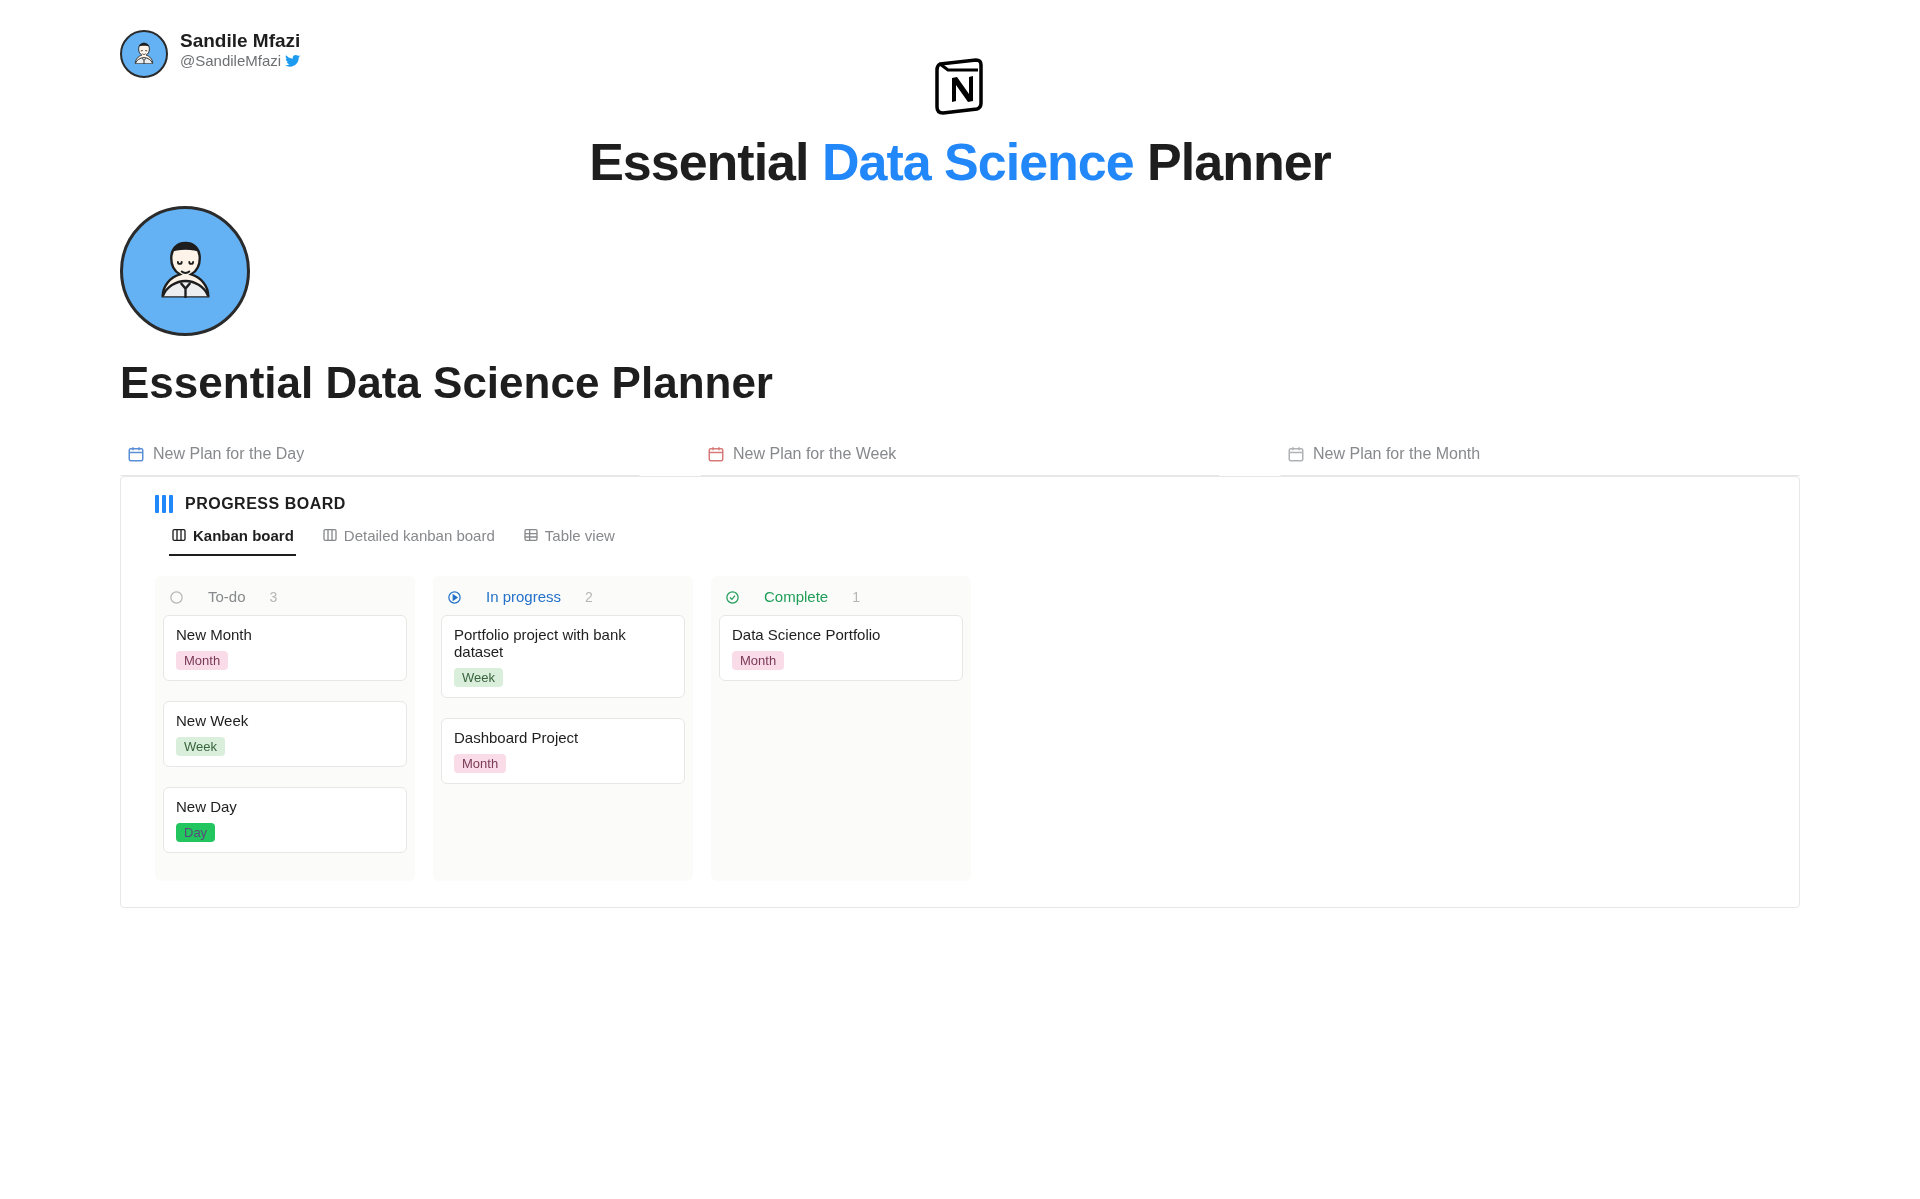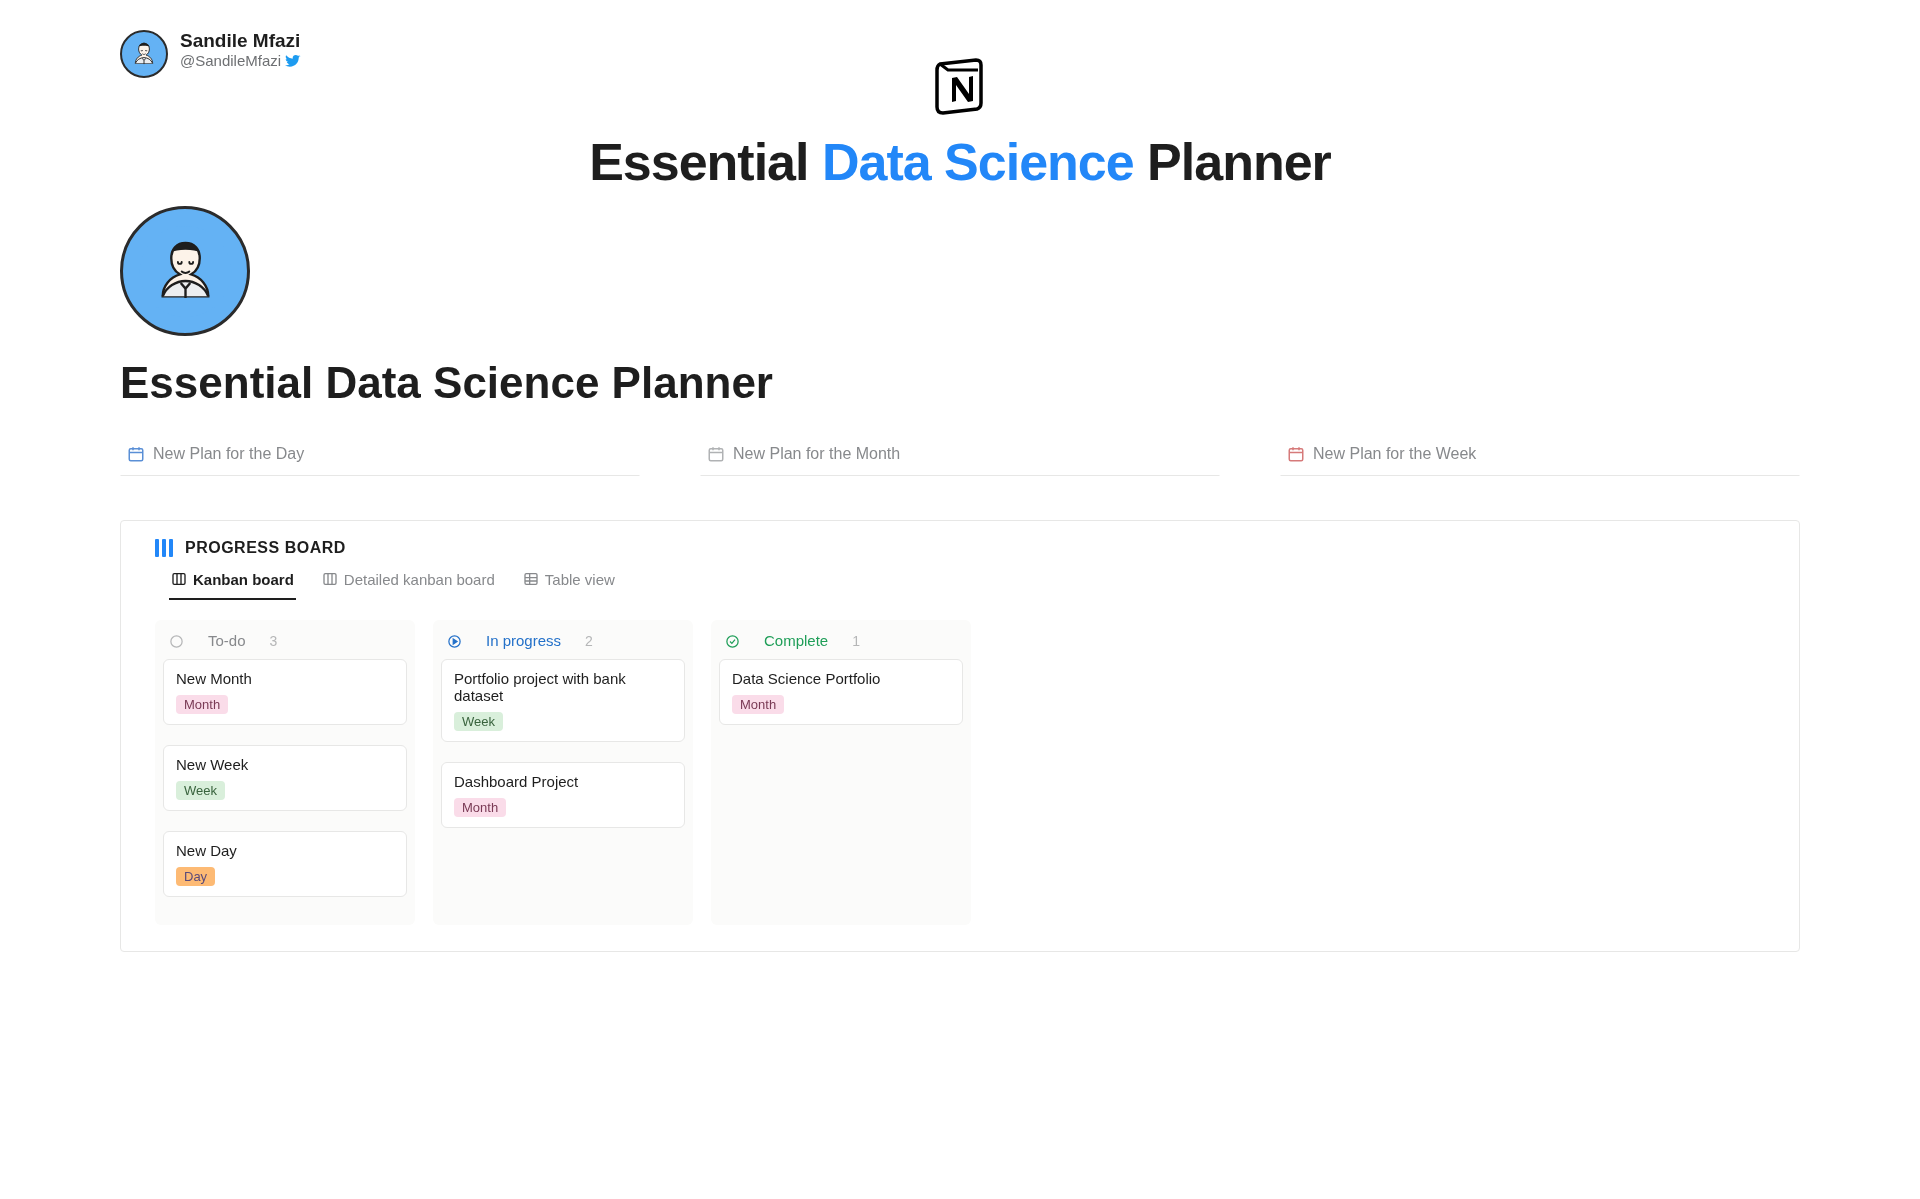--- a/index.html
+++ b/index.html
@@ -27,21 +27,21 @@
 .hero .sub{font-size:22px;font-weight:500;color:#2b2b2b}
 .hero .sub .hl{color:var(--accent)}
 
 
 .avatar-lg-wrap{margin-top:14px}
 .avatar-lg{width:130px;height:130px;border-radius:50%;background:#64b2f4;display:flex;align-items:center;justify-content:center;border:3px solid #2b2b2b}
 .avatar-lg svg{width:95px;height:95px}
 .page-title{font-size:44px;font-weight:800;margin:22px 0 28px}
 
 
-.plan-row{display:flex;gap:60px;margin-bottom:44px}
+.plan-row{display:flex;gap:60px;}
 .plan-btn{flex:1;border:1px solid transparent;border-bottom:1px solid var(--border);padding:8px 6px 12px;display:flex;align-items:center;gap:8px;color:var(--muted);font-size:16px;cursor:pointer;background:transparent;text-align:left}
 
 
 .board-card{border:1px solid var(--border);border-radius:4px;padding:18px 34px 26px}
 .board-head{display:flex;align-items:center;gap:12px;margin-bottom:14px}
 .board-head .bars{display:inline-flex;gap:3px}
 .board-head .bars i{width:4px;height:18px;background:var(--accent);display:inline-block;border-radius:1px}
 .board-head .title{font-weight:800;font-size:16px;letter-spacing:.5px}
 
 .tabs{display:flex;gap:24px;font-size:15px;color:var(--muted);margin-left:14px}
@@ -54,21 +54,21 @@
 .col-head .name{color:var(--muted)}
 .col-head.hl-blue .name{color:#2471c9}
 .col-head.hl-green .name{color:var(--green)}
 .col-head .count{color:#b5b6b7;font-size:14px}
 
 .card{background:#fff;border:1px solid var(--border);border-radius:6px;padding:10px 12px;margin-bottom:20px;cursor:pointer}
 .card-title{font-size:15px;margin-bottom:8px}
 .tag{display:inline-block;font-size:13px;padding:2px 8px;border-radius:4px}
 .tag-month{background:#fadce9;color:#7a3a55}
 .tag-week{background:#d9efdb;color:#39633d}
-.tag-day{background:#fdba74;color:#5a4a7a}
+.tag-day{background:#22c55e;color:#5a4a7a}
 
 svg{display:block}
 </style>
 </head>
 <body>
 
 <svg width="0" height="0" style="position:absolute">
   <defs>
     <g id="person">
       <circle cx="50" cy="50" r="48" fill="#64b2f4"></circle>
@@ -124,32 +124,32 @@
 
 <div class="plan-row">
   <button class="plan-btn">
     <svg width="18" height="18" viewBox="0 0 24 24" fill="none" stroke="#5a8fd6" stroke-width="2">
         <rect x="3" y="5" width="18" height="16" rx="2"></rect>
         <path d="M3 10h18M8 3v4M16 3v4"></path>
       </svg>
     <span>New Plan for the Day</span>
   </button>
   <button class="plan-btn">
+    <svg width="18" height="18" viewBox="0 0 24 24" fill="none" stroke="#d67a7a" stroke-width="2">
+        <rect x="3" y="5" width="18" height="16" rx="2"></rect>
+        <path d="M3 10h18M8 3v4M16 3v4"></path>
+      </svg>
+    <span>New Plan for the Week</span>
+  </button>
+  <button class="plan-btn">
     <svg width="18" height="18" viewBox="0 0 24 24" fill="none" stroke="#b0b2b4" stroke-width="2">
         <rect x="3" y="5" width="18" height="16" rx="2"></rect>
         <path d="M3 10h18M8 3v4M16 3v4"></path>
       </svg>
     <span>New Plan for the Month</span>
-  </button>
-  <button class="plan-btn">
-    <svg width="18" height="18" viewBox="0 0 24 24" fill="none" stroke="#d67a7a" stroke-width="2">
-        <rect x="3" y="5" width="18" height="16" rx="2"></rect>
-        <path d="M3 10h18M8 3v4M16 3v4"></path>
-      </svg>
-    <span>New Plan for the Week</span>
   </button>
 </div>
 
 <div class="board-card">
   <div class="board-head">
     <span class="bars">
         <i></i>
         <i></i>
         <i></i>
       </span>

